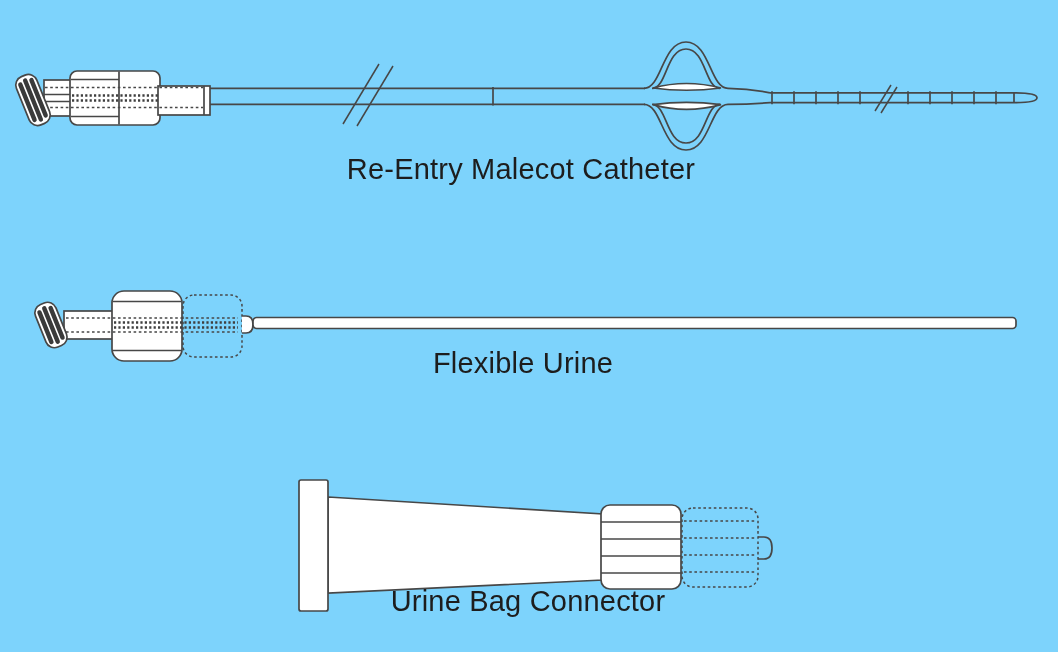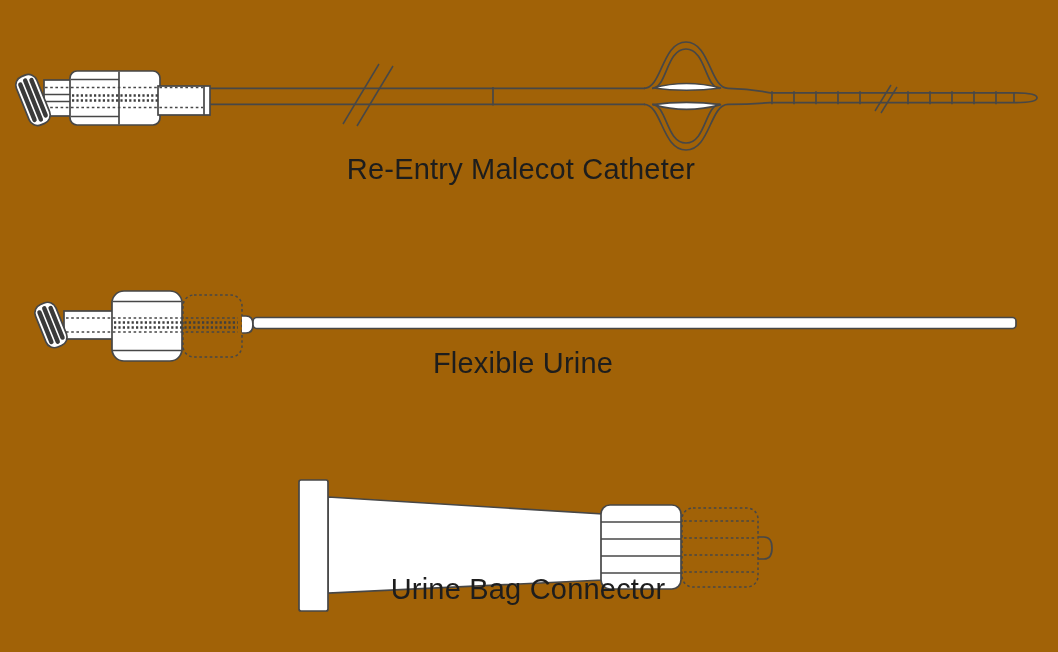--- a/index.html
+++ b/index.html
@@ -5,21 +5,21 @@
   html, body {
     margin: 0;
     padding: 0;
     background: #ffffff;
     font-family: "Liberation Sans", sans-serif;
   }
   .stage {
     position: relative;
     width: 1058px;
     height: 652px;
-    background: #a16207;
+    background: #7dd3fc;
     overflow: hidden;
   }
   .stage svg {
     position: absolute;
     left: 0;
     top: 0;
   }
   .fig-label {
     position: absolute;
     text-align: center;
@@ -171,14 +171,14 @@
       </g>
 
       <path class="ln" d="M 758,537 h 6 q 8,0 8,11 q 0,11 -8,11 h -6"></path>
     </g>
   </svg>
 
   <div class="fig-label" style="left:261px; top:152px; width:520px;">Re-Entry Malecot Catheter</div>
 
   <div class="fig-label" style="left:263px; top:346px; width:520px;">Flexible Urine</div>
 
-  <div class="fig-label" style="left:268px; top:572px; width:520px;">Urine Bag Connector</div>
+  <div class="fig-label" style="left:268px; top:584px; width:520px;">Urine Bag Connector</div>
 </div>
 
 </body></html>

